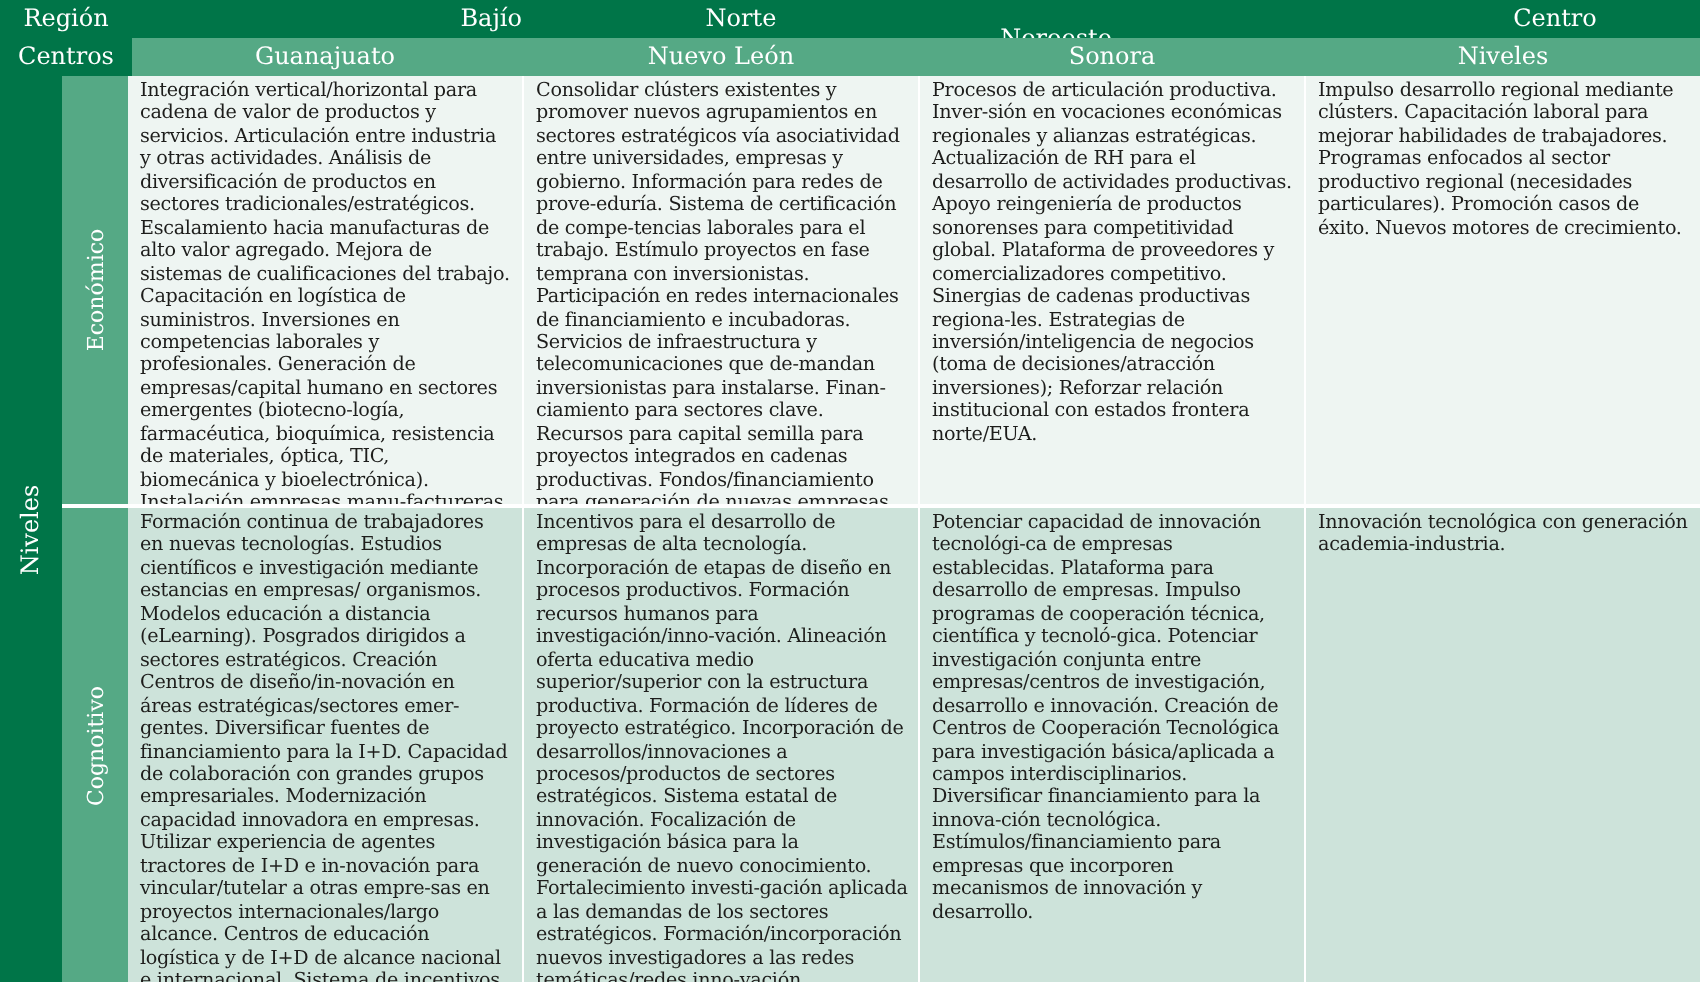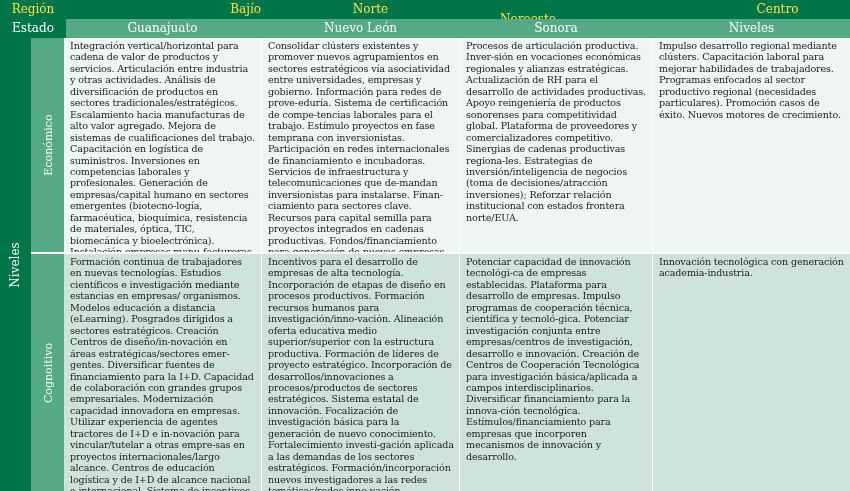--- a/index.html
+++ b/index.html
@@ -1,19 +1,19 @@
 <!DOCTYPE html>
 <html><head>
   <meta charset="utf-8">
   <style>
     html, body { margin:0; padding:0; }
     body { width:850px; height:491px; overflow:hidden; background:#ffffff; font-family:"DejaVu Serif", serif; }
     .table { position:absolute; left:0; top:0; width:850px; height:491px; }
     .hdr-row { position:absolute; left:0; width:850px; height:19px; display:flex; align-items:center; }
-    .hdr-row.region { top:0; background:#007548; color:#fde047; }
+    .hdr-row.region { top:0; background:#007548; color:#ffffff; }
     .hdr-row.estado { top:19px; background:#55a985; color:#ffffff; }
     .hdr-row .lbl { position:absolute; left:0; width:66px; text-align:center; font-size:12px; line-height:19px; }
     .hdr-row.estado .lbl { background:#007548; height:19px; }
     .hdr-row .col { position:absolute; text-align:center; font-size:12px; line-height:19px; }
     .niveles { position:absolute; left:0; top:38px; width:30px; height:453px; background:#007548; color:#fff; }
     .niveles span { position:absolute; left:50%; top:50%; transform:translate(-50%,-50%) rotate(-90deg); font-size:12px; white-space:nowrap; }
     .nivel { position:absolute; left:31px; width:33px; background:#55a985; color:#fff; }
     .nivel span { position:absolute; left:50%; top:50%; transform:translate(-50%,-50%) rotate(-90deg); font-size:11px; white-space:nowrap; }
     .nivel.eco { top:38px; height:214px; }
     .nivel.cog { top:254px; height:237px; }
@@ -28,21 +28,21 @@
 
 <div class="table">
   <div class="hdr-row region">
     <div class="lbl">Región</div>
     <div class="col" style="left:64px;width:197px;text-align:right;">Bajío</div>
     <div class="col" style="left:272px;width:197px;">Norte</div>
     <div class="col" style="left:432px;width:192px;margin-top:20px;">Noroeste</div>
     <div class="col" style="left:679px;width:197px;">Centro</div>
   </div>
   <div class="hdr-row estado">
-    <div class="lbl">Estado</div>
+    <div class="lbl">Centros</div>
     <div class="col" style="left:262px;width:197px;">Nuevo León</div>
     <div class="col" style="left:64px;width:197px;">Guanajuato</div>
     <div class="col" style="left:460px;width:192px;">Sonora</div>
     <div class="col" style="left:653px;width:197px;">Niveles</div>
   </div>
 
   <div class="niveles">
     <span>Niveles</span>
   </div>
   <div class="nivel eco">

